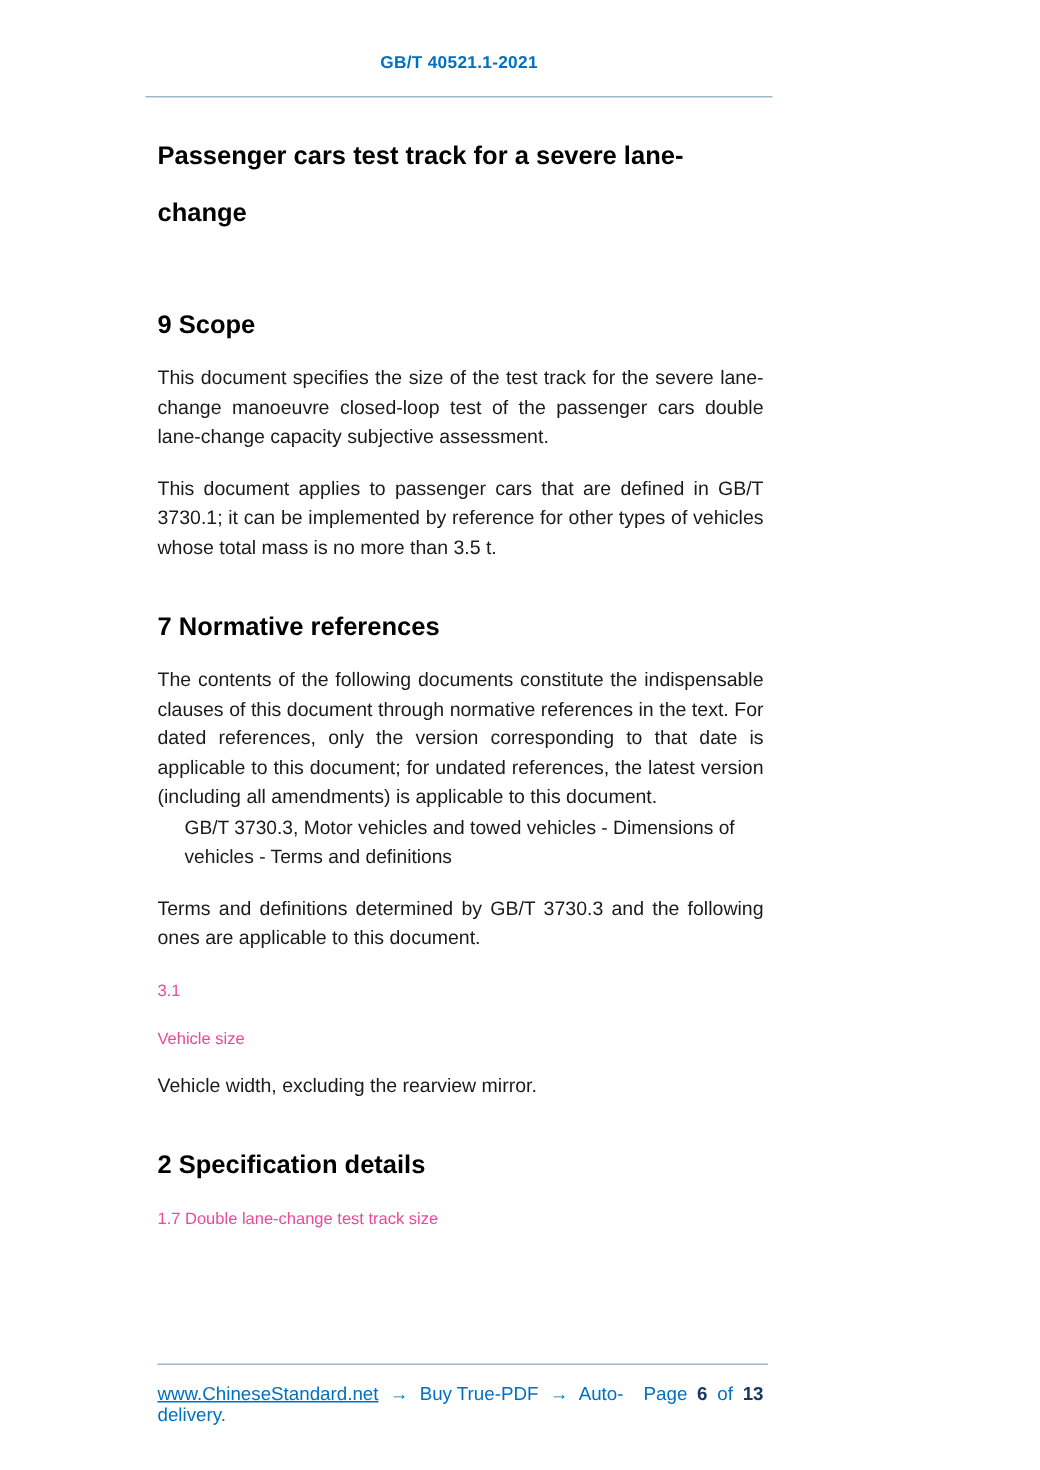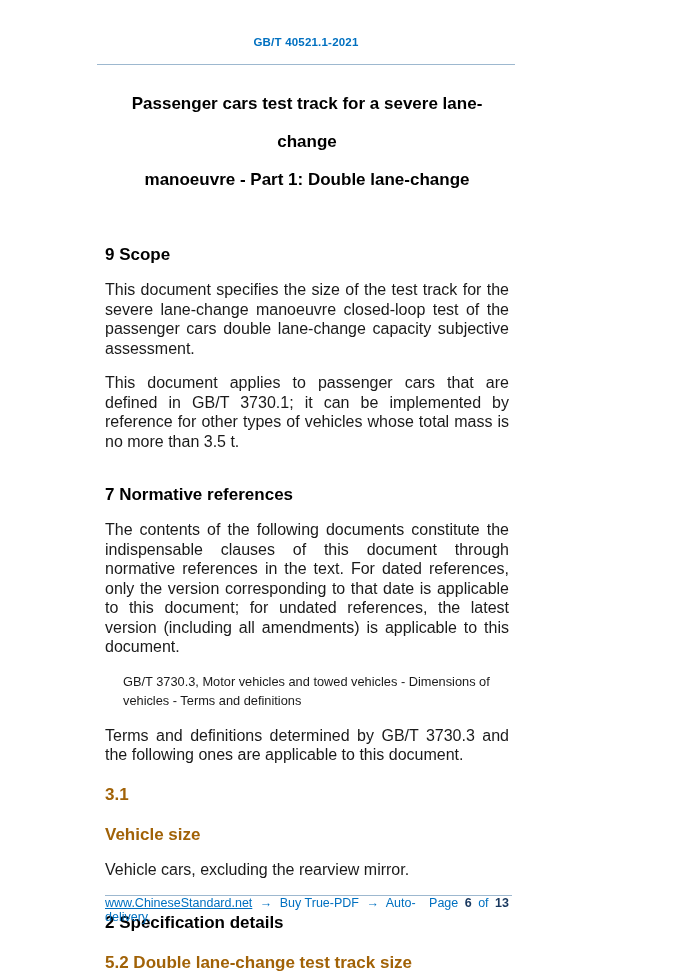--- a/index.html
+++ b/index.html
@@ -23,58 +23,58 @@
     font-weight: bold;
     padding-top: 36px;
     letter-spacing: 0.2px;
   }
   .header-rule {
     border: none;
     border-top: 1px solid #9db8cf;
     margin: 16px 97px 0 97px;
   }
   .doc-title {
-    text-align: center;
     font-size: 17px;
     font-weight: bold;
     color: #000000;
     line-height: 38px;
     margin-top: 20px;
   }
   .section-heading {
     font-size: 17px;
     font-weight: bold;
     color: #000000;
     margin: 34px 0 0 0;
   }
   .para {
-    font-size: 16px;
+    font-size: 13px;
     line-height: 19.5px;
     color: #1a1a1a;
     text-align: justify;
     margin: 15px 0 0 0;
   }
   .para-ref {
     font-size: 12.8px;
     line-height: 19.5px;
     color: #1a1a1a;
-    margin: 15px 0 0 18px;
+    margin: 1px 0 0 18px;
   }
   .bold-line {
-    font-size: 17px;
-    font-weight: bold;
-    color: #a16207;
+    font-size: 11px;
+    font-weight: normal;
+    color: #ec4899;
     margin: 20px 0 0 0;
   }
   .footer {
     position: absolute;
     left: 105px;
     right: 100px;
-    bottom: 56px;
+    bottom: 30px;
     border-top: 1px solid #9db8cf;
+    padding-top: 12px;
     display: flex;
     justify-content: space-between;
     align-items: baseline;
     font-size: 12.5px;
   }
   .footer-left { color: #0070c0; }
   .footer-link {
     color: #0070c0;
     text-decoration: underline;
     cursor: pointer;
@@ -93,21 +93,20 @@
 <div class="page">
 
   <div class="doc-header">GB/T 40521.1-2021</div>
 
   <hr class="header-rule">
 
   <div class="content">
 
     <div class="doc-title">
       <div>Passenger cars test track for a severe lane-change</div>
-      <div>manoeuvre - Part 1: Double lane-change</div>
     </div>
 
     <div class="section-heading" style="margin-top:46px;">9 Scope</div>
 
     <p class="para">This document specifies the size of the test track for the severe lane-change manoeuvre closed-loop test of the passenger cars double lane-change capacity subjective assessment.</p>
 
     <p class="para">This document applies to passenger cars that are defined in GB/T 3730.1; it can be implemented by reference for other types of vehicles whose total mass is no more than 3.5 t.</p>
 
     <div class="section-heading">7 Normative references</div>
 
@@ -115,25 +114,25 @@
 
     <p class="para-ref">GB/T 3730.3, Motor vehicles and towed vehicles - Dimensions of vehicles - Terms and definitions</p>
 
 
     <p class="para">Terms and definitions determined by GB/T 3730.3 and the following ones are applicable to this document.</p>
 
     <div class="bold-line">3.1</div>
 
     <div class="bold-line">Vehicle size</div>
 
-    <p class="para">Vehicle cars, excluding the rearview mirror.</p>
+    <p class="para">Vehicle width, excluding the rearview mirror.</p>
 
     <div class="section-heading">2 Specification details</div>
 
-    <div class="bold-line">5.2 Double lane-change test track size</div>
+    <div class="bold-line">1.7 Double lane-change test track size</div>
 
   </div>
 
   <div class="footer">
     <div class="footer-left">
       <span class="footer-link">www.ChineseStandard.net</span>
       <span class="footer-arrow">→</span>
       <span>Buy True-PDF</span>
       <span class="footer-arrow">→</span>
       <span>Auto-delivery.</span>

